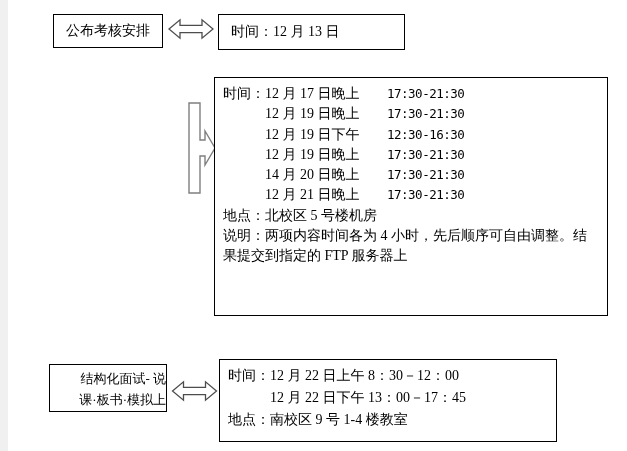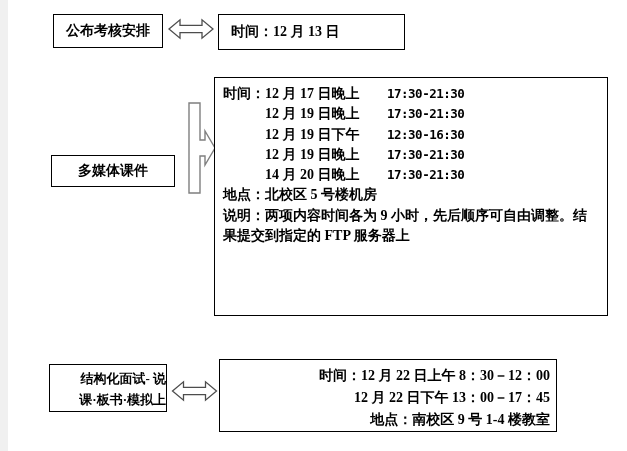--- a/index.html
+++ b/index.html
@@ -2,77 +2,75 @@
 <html><head>
 <meta charset="utf-8">
 <style>
   html,body{margin:0;padding:0;background:#ffffff;}
   *{box-sizing:border-box;}
   #stage{
     position:relative;width:627px;height:451px;background:#ffffff;overflow:hidden;
     font-family:"Liberation Serif",serif;color:#000;
   }
   .edge-strip{position:absolute;left:0;top:0;width:8px;height:451px;background:#f0f0f0;}
-  .box{position:absolute;background:#fff;border:1px solid #000;font-weight:bold;}
+  .box{position:absolute;background:#fff;border:1px solid #000;}
   .center-txt{display:flex;align-items:center;justify-content:center;text-align:center;}
   .arrow{position:absolute;}
   
   .box-a1{left:53px;top:14px;width:110px;height:34px;font-size:14px;}
   .arrow-1{left:166px;top:18px;width:50px;height:22px;}
   .box-a2{left:218px;top:14px;width:187px;height:36px;font-size:14px;display:flex;align-items:center;padding-left:12px;text-align:center;}
   
   .box-b1{left:49px;top:101px;width:121px;height:30px;font-size:14px;}
   .box-b2{left:51px;top:155px;width:124px;height:32px;font-size:14px;}
   .merge-arrow{left:188px;top:102px;width:28px;height:92px;}
   .box-c{left:214px;top:77px;width:394px;height:239px;font-size:14px;padding:6px 8px 0 8px;line-height:20.3px;}
   .sched-line{white-space:nowrap;}
   .lbl{display:inline-block;width:42px;}
   .indent{padding-left:42px;}
   .date{display:inline-block;width:122px;}
   .mono{font-family:"DejaVu Sans Mono",monospace;font-size:12.5px;letter-spacing:-0.5px;}
   .note-p{line-height:20.3px;}
   
   .box-d1{left:49px;top:364px;width:118px;height:48px;font-size:13px;line-height:21px;text-align:right;padding-top:3px;}
   .arrow-2{left:171px;top:380px;width:47px;height:22px;}
-  .box-d2{left:219px;top:359px;width:338px;height:73px;font-size:14px;line-height:22px;padding:5px 6px 16px 8px;text-align:right;}
+  .box-d2{left:219px;top:359px;width:338px;height:83px;font-size:14px;line-height:22px;padding:5px 6px 16px 8px;}
 </style>
 </head>
 <body>
 
 <div id="stage">
   <div class="edge-strip"></div>
 
   <div class="box box-a1 center-txt">
     <span>公布考核安排</span>
   </div>
 
   <svg class="arrow arrow-1" viewBox="0 0 50 24">
     <path d="M1,12 L13,2 L13,8 L37,8 L37,2 L49,12 L37,22 L37,16 L13,16 L13,22 Z" fill="#ffffff" stroke="#4d4d4d" stroke-width="1.4" stroke-linejoin="miter"></path>
   </svg>
 
   <div class="box box-a2">
     <span class="sched-line"><span>时间：</span><span>12 月 13 日</span></span>
   </div>
 
-  <div class="box box-b2 center-txt">
-    <span>多媒体课件</span>
-  </div>
 
   <svg class="arrow merge-arrow" viewBox="0 0 28 92">
     <path d="M1,1 L12,1 L12,38 L17,38 L17,29 L27,46 L17,63 L17,54 L12,54 L12,91 L1,91 Z" fill="#ffffff" stroke="#7f7f7f" stroke-width="1.4" stroke-linejoin="miter"></path>
   </svg>
 
   <div class="box box-c">
     <div class="sched-line"><span class="lbl">时间：</span><span class="date">12 月 17 日晚上</span><span class="mono">17:30-21:30</span></div>
     <div class="sched-line indent"><span class="date">12 月 19 日晚上</span><span class="mono">17:30-21:30</span></div>
     <div class="sched-line indent"><span class="date">12 月 19 日下午</span><span class="mono">12:30-16:30</span></div>
     <div class="sched-line indent"><span class="date">12 月 19 日晚上</span><span class="mono">17:30-21:30</span></div>
     <div class="sched-line indent"><span class="date">14 月 20 日晚上</span><span class="mono">17:30-21:30</span></div>
+    <div class="sched-line indent"><span class="date">12 月 21 日晚上</span><span class="mono">17:30-21:30</span></div>
     <div>地点：北校区 5 号楼机房</div>
-    <div class="note-p">说明：两项内容时间各为 9 小时，先后顺序可自由调整。结果提交到指定的 FTP 服务器上</div>
+    <div class="note-p">说明：两项内容时间各为 4 小时，先后顺序可自由调整。结果提交到指定的 FTP 服务器上</div>
   </div>
 
   <div class="box box-d1">
     <div>结构化面试- 说</div>
     <div>课·板书·模拟上</div>
   </div>
 
   <svg class="arrow arrow-2" viewBox="0 0 50 24">
     <path d="M1,12 L13,2 L13,8 L37,8 L37,2 L49,12 L37,22 L37,16 L13,16 L13,22 Z" fill="#ffffff" stroke="#4d4d4d" stroke-width="1.4" stroke-linejoin="miter"></path>
   </svg>

